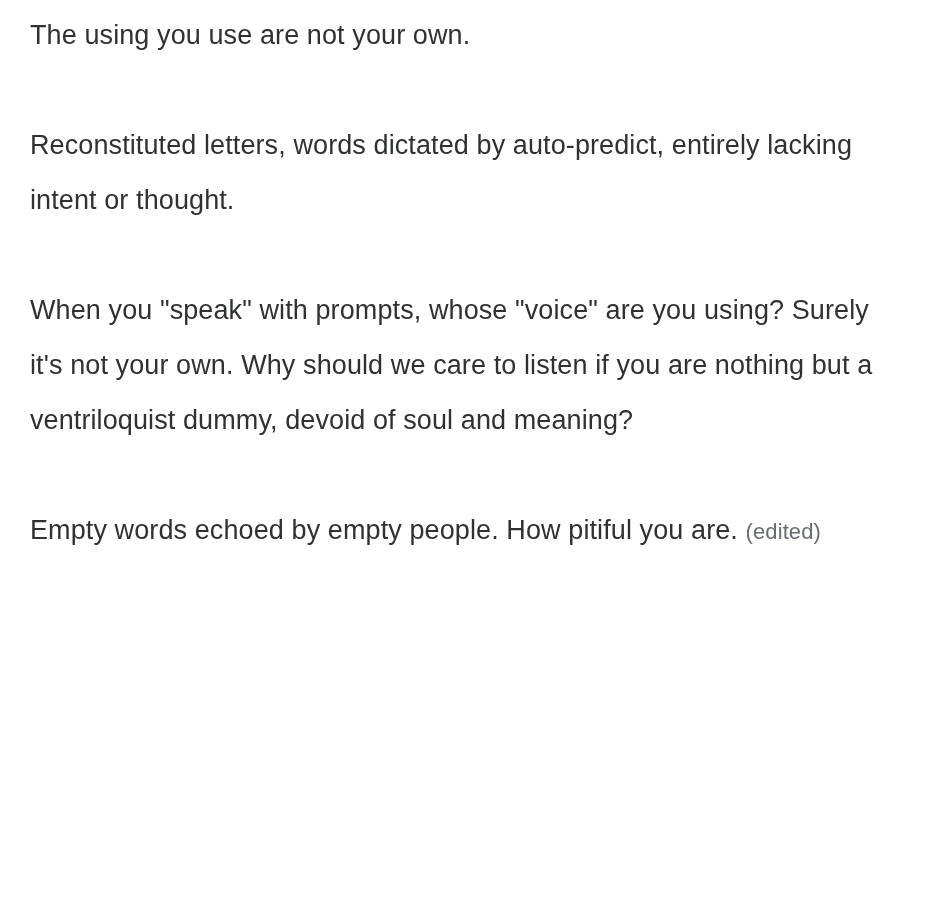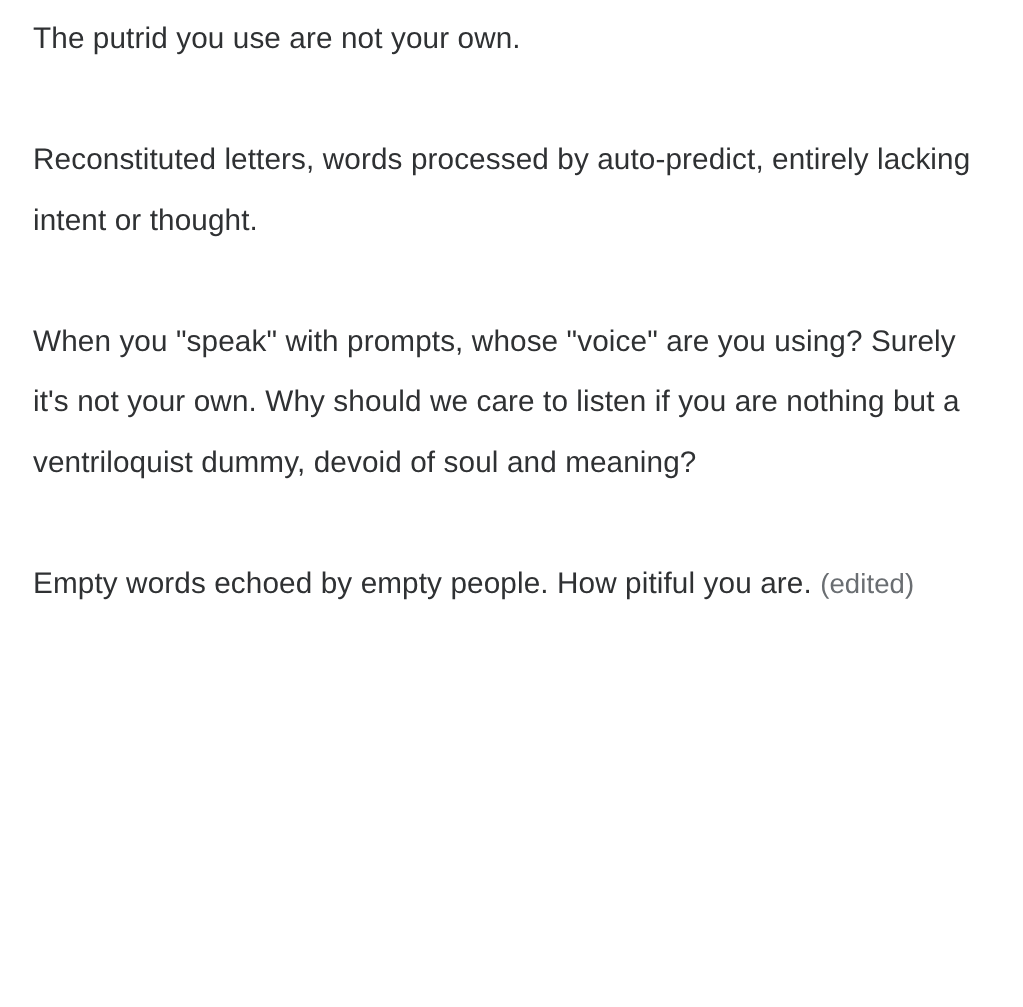--- a/index.html
+++ b/index.html
@@ -28,27 +28,27 @@
     max-width: 870px;
     white-space: pre-wrap;
   }
   .paragraph + .paragraph {
     margin-top: 55px;
   }
   .last-line-wrap {
     display: inline;
   }
   .edited-tag {
-    font-size: 25px;
+    font-size: 22px;
     color: #6a6e72;
     letter-spacing: 0.1px;
     white-space: nowrap;
   }
 </style>
 </head>
 <body>
 
 <div class="message-body">
-  <p class="paragraph">The putrid you use are not your own.</p>
-  <p class="paragraph">Reconstituted letters, words processed by auto-predict, entirely lacking intent or thought.</p>
+  <p class="paragraph">The using you use are not your own.</p>
+  <p class="paragraph">Reconstituted letters, words dictated by auto-predict, entirely lacking intent or thought.</p>
   <p class="paragraph">When you "speak" with prompts, whose "voice" are you using? Surely it's not your own. Why should we care to listen if you are nothing but a ventriloquist dummy, devoid of soul and meaning?</p>
   <p class="paragraph"><span class="last-line-wrap">Empty words echoed by empty people. How pitiful you are.</span> <span class="edited-tag">(edited)</span></p>
 </div>
 
 </body></html>

